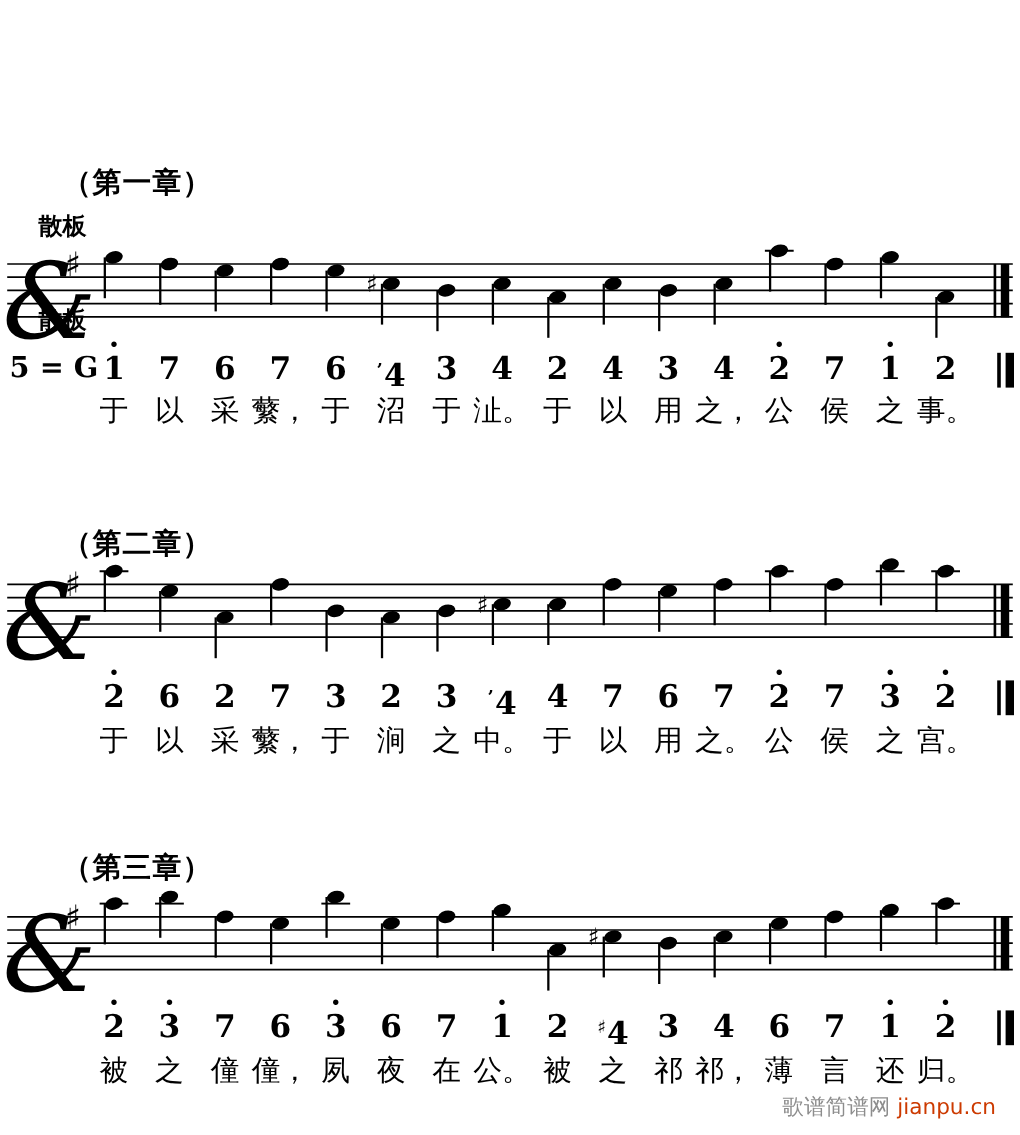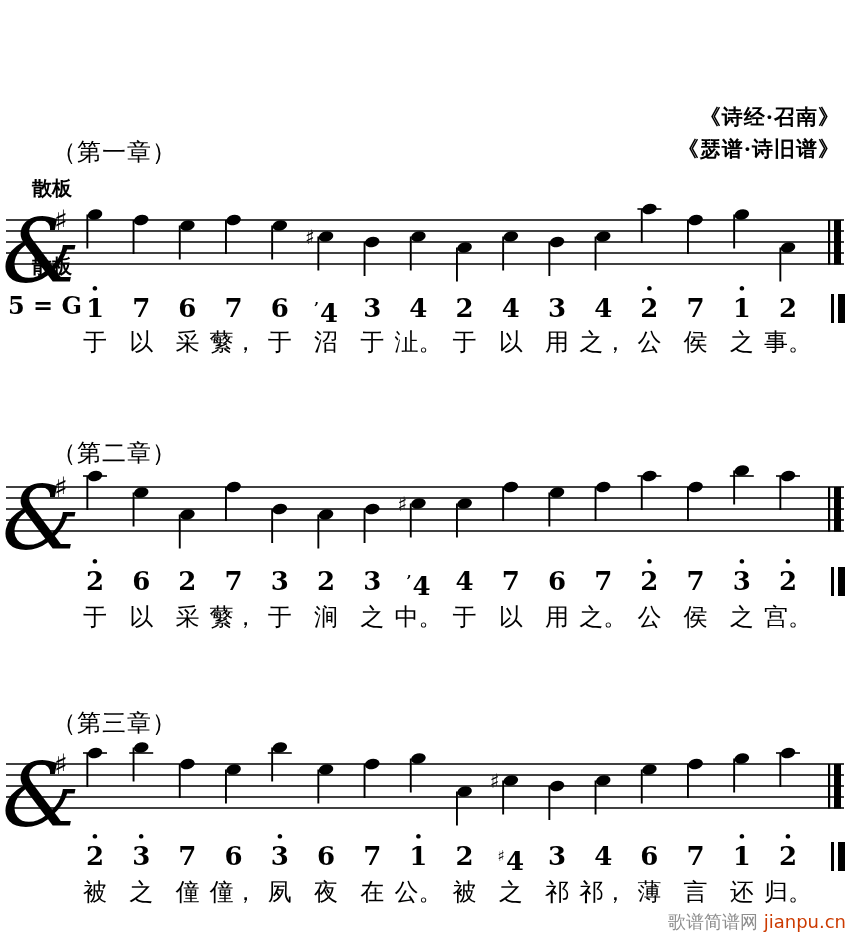--- a/index.html
+++ b/index.html
@@ -4,54 +4,52 @@
 <style>
   html,body{margin:0;padding:0;background:#e8e8e8;}
   #page{position:relative;width:850px;height:946px;background:#ffffff;margin:0 auto;
         font-family:"DejaVu Serif","Liberation Serif",serif;color:#000;overflow:hidden;}
   .abs{position:absolute;}
   #title{left:0;right:0;top:2px;text-align:center;font-size:52px;font-weight:700;
          word-spacing:34px;letter-spacing:2px;}
   .src{right:10px;text-align:right;font-size:21px;font-weight:700;letter-spacing:1px;}
   #src1{top:103px;}
   #src2{top:135px;}
-  .heading{left:52px;font-size:24px;font-weight:400;letter-spacing:1px;}
+  .heading{left:52px;font-size:24px;font-weight:700;letter-spacing:1px;}
   .tempo{left:32px;font-size:20px;font-weight:700;}
   .staff{left:0;width:850px;height:100px;}
   .jrow,.lrow{left:0;width:850px;height:42px;}
   .keylabel{left:8px;font-size:24px;font-weight:700;font-family:"DejaVu Serif",serif;}
   .ncell{position:absolute;width:44px;text-align:center;
          font-family:"DejaVu Serif",serif;font-weight:700;font-size:26px;line-height:26px;}
   .od{height:10px;font-size:13px;line-height:7px;}
   .acc{font-size:15px;vertical-align:9px;margin-right:1px;}
   .lcell{position:absolute;width:56px;text-align:center;white-space:nowrap;
          font-size:24px;line-height:28px;font-weight:500;}
   .jbar{position:absolute;left:831px;top:9px;width:4px;height:29px;
         border-left:3px solid #000;border-right:7px solid #000;}
   
   .sec1 .heading{top:136px;} .sec1 .tempo-above{top:175px;} .sec1 .staff{top:196px;}
   .sec1 .tempo-below{top:253px;} .sec1 .keylabel{top:291px;}
   .sec1 .jrow{top:285px;} .sec1 .lrow{top:328px;}
   .sec2 .heading{top:437px;} .sec2 .staff{top:463px;}
   .sec2 .jrow{top:558px;} .sec2 .lrow{top:603px;}
   .sec3 .heading{top:707px;} .sec3 .staff{top:740px;}
   .sec3 .jrow{top:833px;} .sec3 .lrow{top:878px;}
-  #watermark{right:4px;top:910px;font-size:18px;color:#8d8d8d;
+  #watermark{right:20px;top:910px;font-size:18px;color:#8d8d8d;
              font-family:"DejaVu Sans","Liberation Sans",sans-serif;}
   #watermark .wurl{color:#cc3a00;}
   svg text{font-family:"DejaVu Serif",serif;}
 </style>
 </head>
 <body>
 
 <div id="page">
 
 
-  <div id="src1" class="abs src">《诗经·召南》</div>
-  <div id="src2" class="abs src">《瑟谱·诗旧谱》</div>
 
   <div class="sec1">
     <div class="abs heading">（第一章）</div>
     <div class="abs tempo tempo-above">散板</div>
     <svg class="abs staff" viewBox="0 0 850 100" width="850" height="100">
         <line x1="6" y1="24" x2="844" y2="24" stroke="#000" stroke-width="1.4"></line>
         <line x1="6" y1="35" x2="844" y2="35" stroke="#000" stroke-width="1.4"></line>
         <line x1="6" y1="46" x2="844" y2="46" stroke="#000" stroke-width="1.4"></line>
         <line x1="6" y1="57" x2="844" y2="57" stroke="#000" stroke-width="1.4"></line>
         <line x1="6" y1="68" x2="844" y2="68" stroke="#000" stroke-width="1.4"></line>

